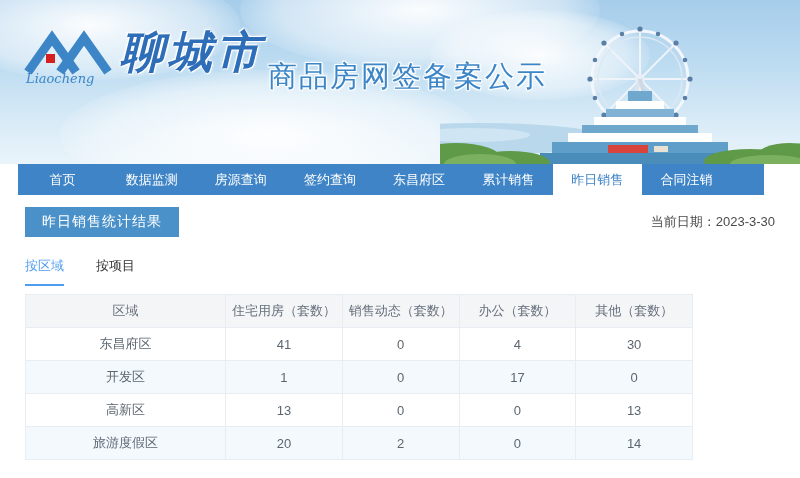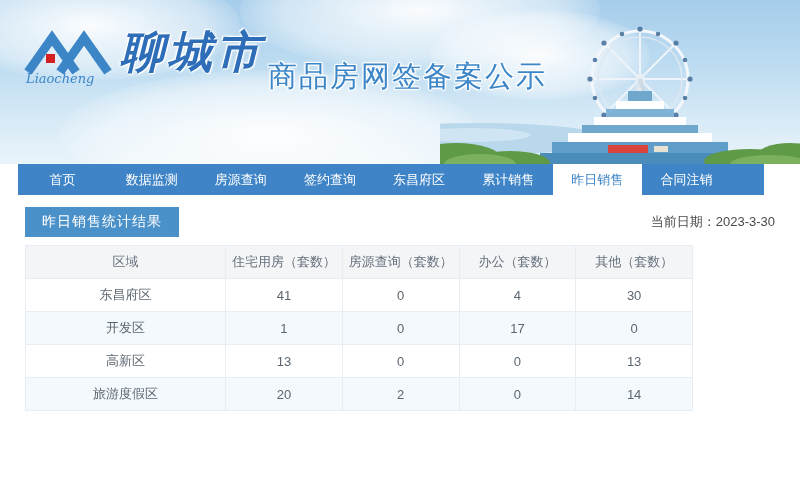--- a/index.html
+++ b/index.html
@@ -150,34 +150,38 @@
     <div class="nav-item active">昨日销售</div>
     <div class="nav-item">合同注销</div>
   </div>
 
 <div class="content">
   <div class="content-head">
     <div class="section-title">昨日销售统计结果</div>
     <div class="current-date">当前日期：2023-3-30</div>
   </div>
 
+  <div class="tabs">
+      <div class="tab active">按区域</div>
+      <div class="tab">按项目</div>
+    </div>
 
   <table class="stats">
     <colgroup>
       <col class="c-region">
         <col class="c-num">
         <col class="c-num">
         <col class="c-num">
         <col class="c-num">
     </colgroup>
     <thead>
         <tr>
           <th>区域</th>
           <th>住宅用房（套数）</th>
-          <th>房源查询（套数）</th>
+          <th>销售动态（套数）</th>
           <th>办公（套数）</th>
           <th>其他（套数）</th>
         </tr>
       </thead>
     <tbody>
         <tr class="">
           <td>东昌府区</td>
           <td>41</td>
           <td>0</td>
           <td>4</td>

